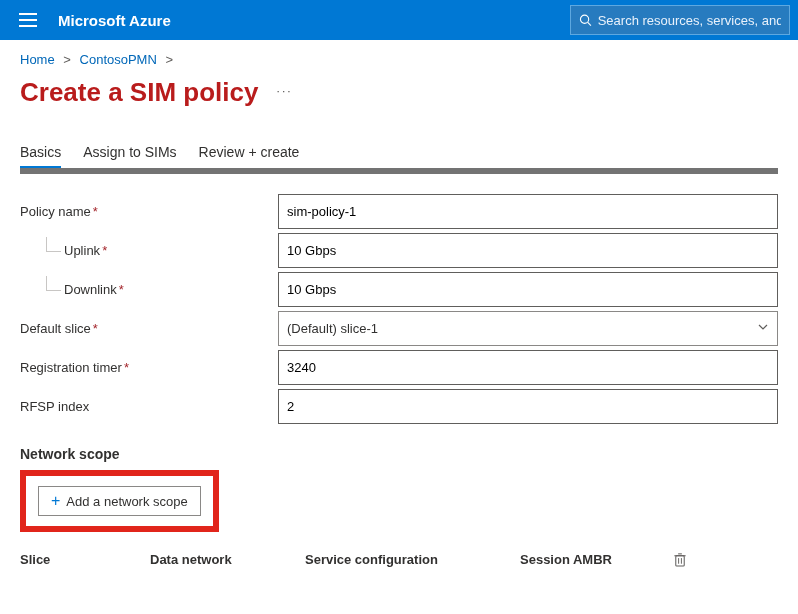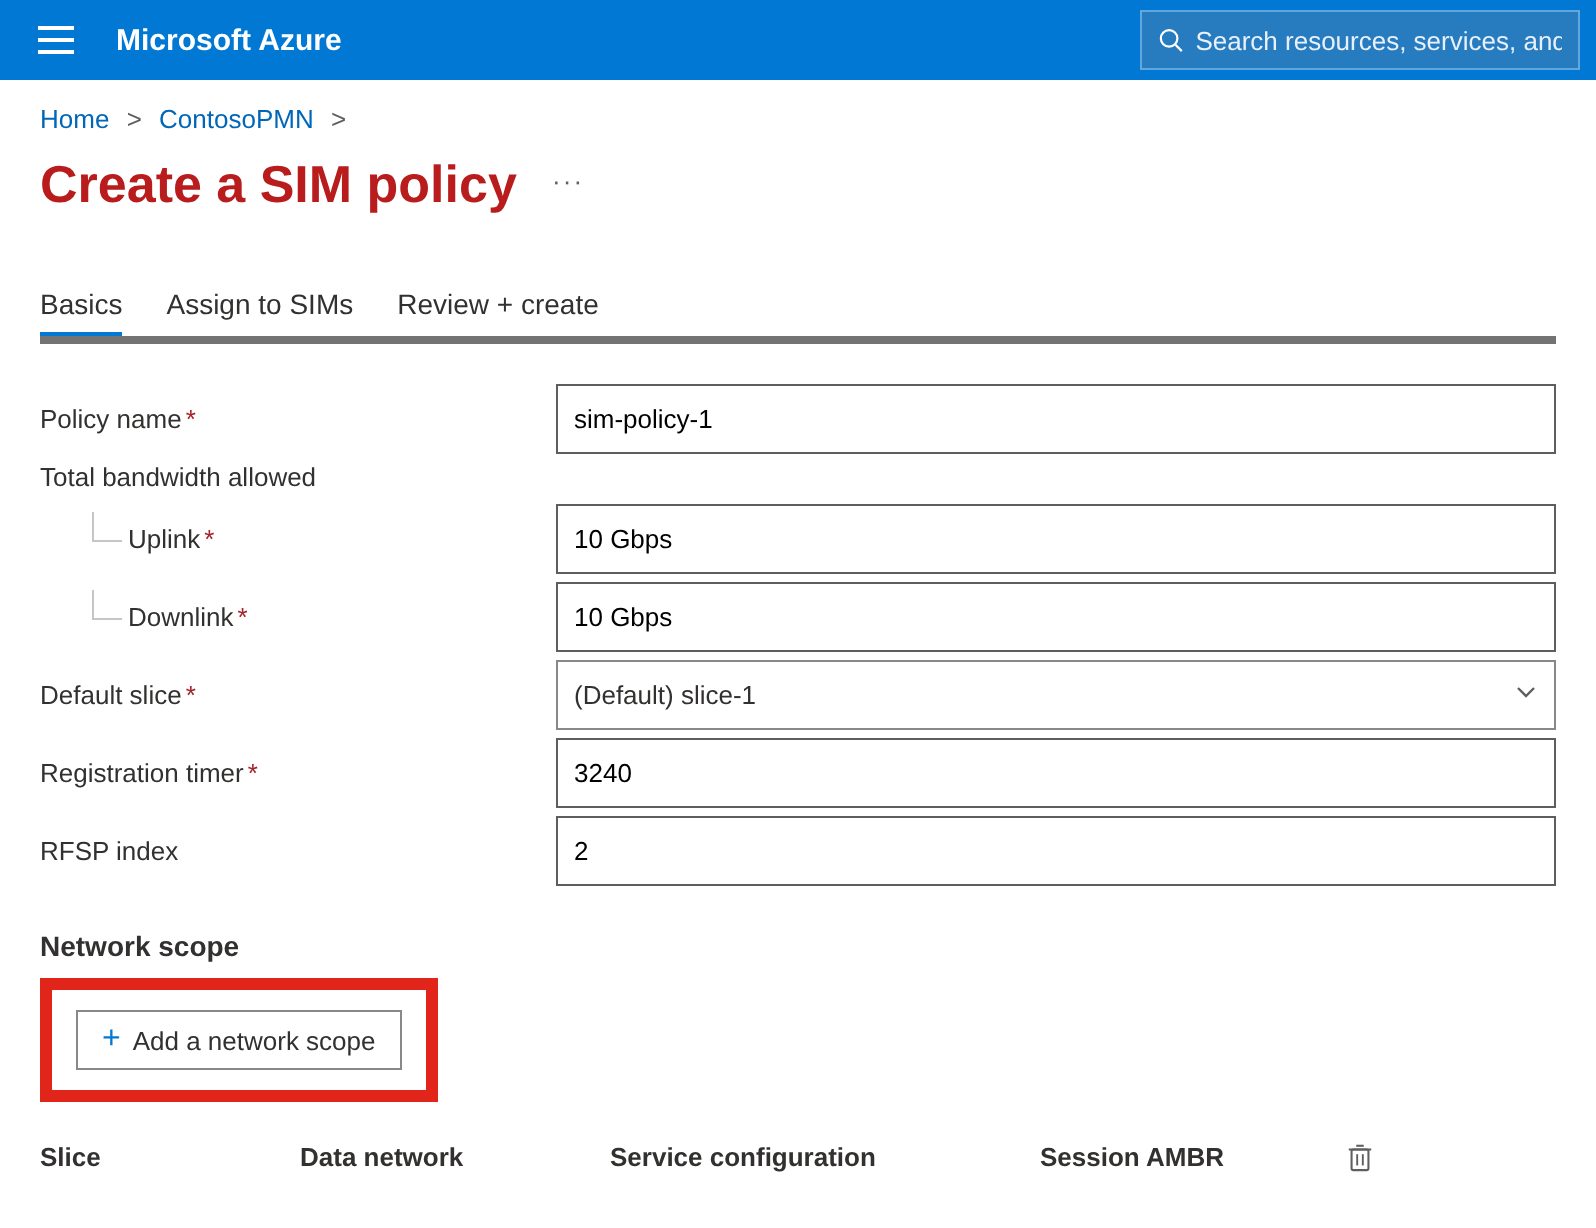--- a/index.html
+++ b/index.html
@@ -75,21 +75,21 @@
     display: inline-block;
     color: #605e5c;
     letter-spacing: 1px;
     font-size: 13px;
     cursor: pointer;
     vertical-align: 6px;
   }
 
   .tabs {
     margin-top: 36px;
-    border-bottom: 4px solid #737373;
+    border-bottom: 6px solid #737373;
     display: flex;
     gap: 22px;
   }
   .tab {
     font-size: 14px;
     padding-bottom: 6px;
     cursor: pointer;
     color: #323130;
   }
   .tab.active {
@@ -229,21 +229,20 @@
   </div>
 
   
   <div class="form">
 
     <div class="row">
       <div class="label"><span>Policy name</span><span class="req">*</span></div>
       <div class="control"><input type="text" value="sim-policy-1" style=""></div>
     </div>
 
-    <div class="group-title">Total bandwidth allowed</div>
 
     <div class="row">
       <div class="label sub"><span>Uplink</span><span class="req">*</span></div>
       <div class="control"><input type="text" value="10 Gbps" style=""></div>
     </div>
 
     <div class="row">
       <div class="label sub"><span>Downlink</span><span class="req">*</span></div>
       <div class="control"><input type="text" value="10 Gbps" style=""></div>
     </div>

